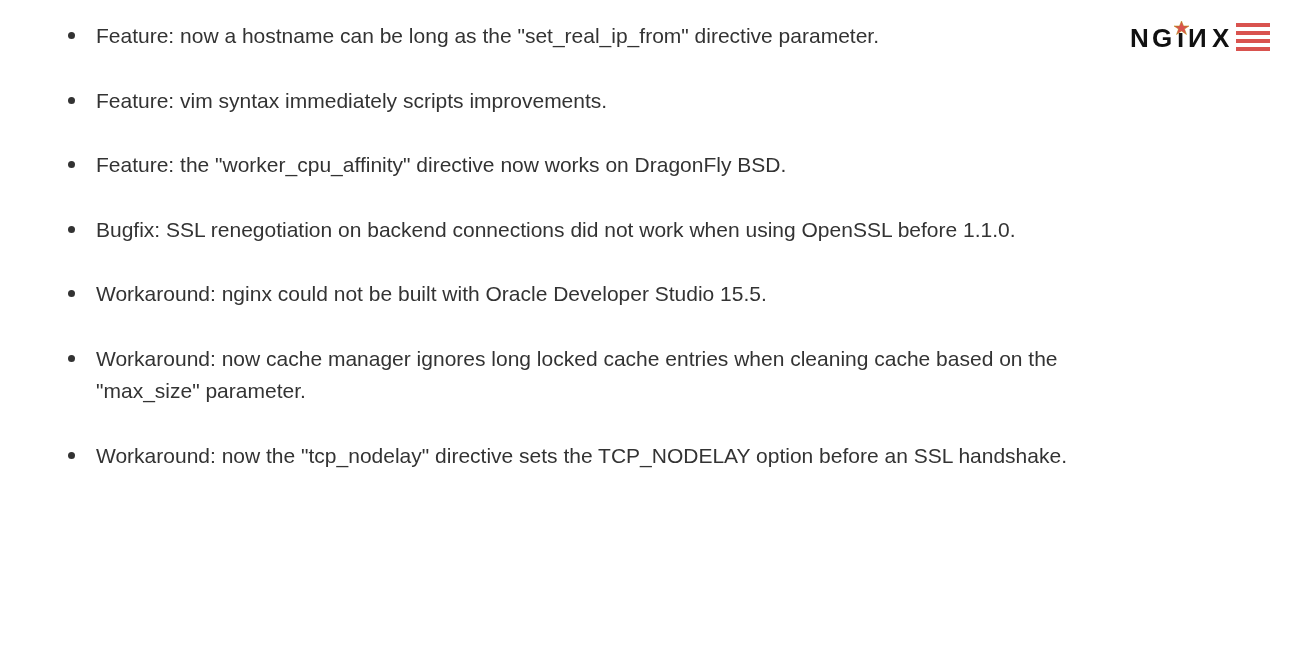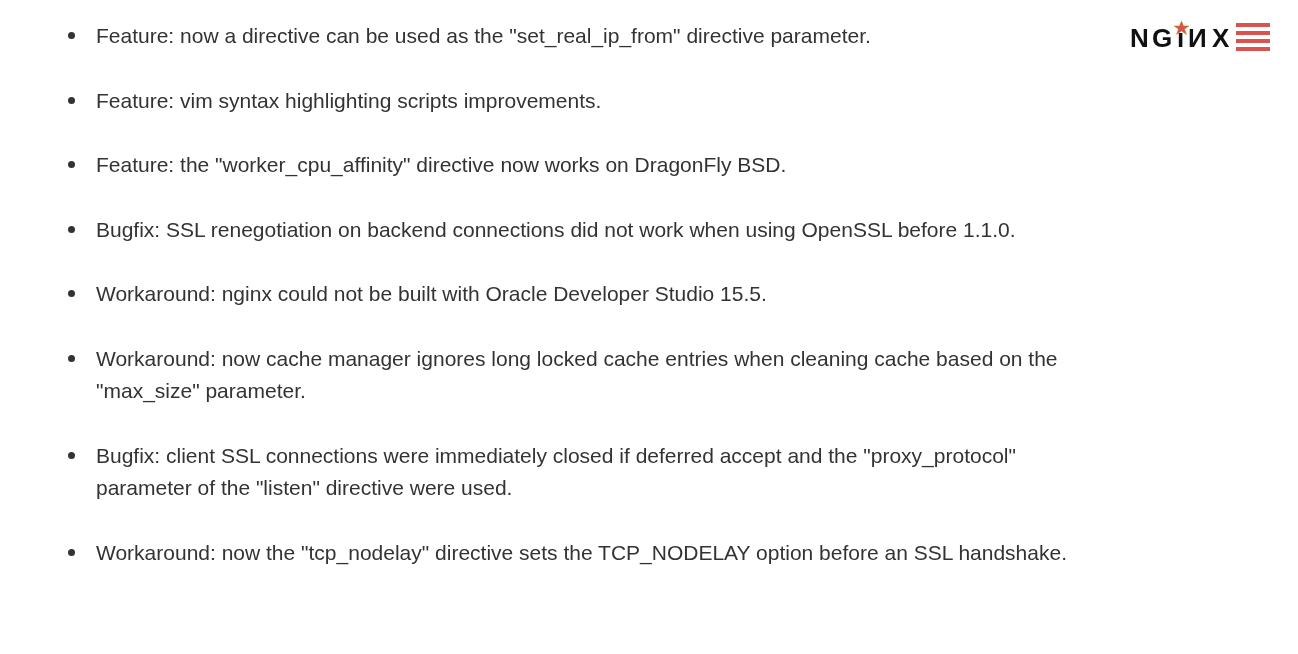--- a/index.html
+++ b/index.html
@@ -68,21 +68,20 @@
       <text x="94" y="56">i</text>
       <text x="116" y="56">И</text>
       <text x="164" y="56">X</text>
     </g>
 
     <polygon points="103,4 107,14 118,14 109,20 113,31 103,24 93,31 97,20 88,14 99,14" fill="#d9534f" stroke="#b08900" stroke-width="1"></polygon>
   </svg>
 </div>
 
 <ul class="changelog">
-  <li><span>Feature: now a directive can be used as the "set_real_ip_from" directive parameter.</span></li>
-  <li><span>Feature: vim syntax highlighting scripts improvements.</span></li>
+  <li><span>Feature: now a hostname can be long as the "set_real_ip_from" directive parameter.</span></li>
+  <li><span>Feature: vim syntax immediately scripts improvements.</span></li>
   <li><span>Feature: the "worker_cpu_affinity" directive now works on DragonFly BSD.</span></li>
   <li><span>Bugfix: SSL renegotiation on backend connections did not work when using OpenSSL before 1.1.0.</span></li>
   <li><span>Workaround: nginx could not be built with Oracle Developer Studio 15.5.</span></li>
   <li><span>Workaround: now cache manager ignores long locked cache entries when cleaning cache based on the "max_size" parameter.</span></li>
-  <li><span>Bugfix: client SSL connections were immediately closed if deferred accept and the "proxy_protocol" parameter of the "listen" directive were used.</span></li>
   <li><span>Workaround: now the "tcp_nodelay" directive sets the TCP_NODELAY option before an SSL handshake.</span></li>
 </ul>
 
 </body></html>

